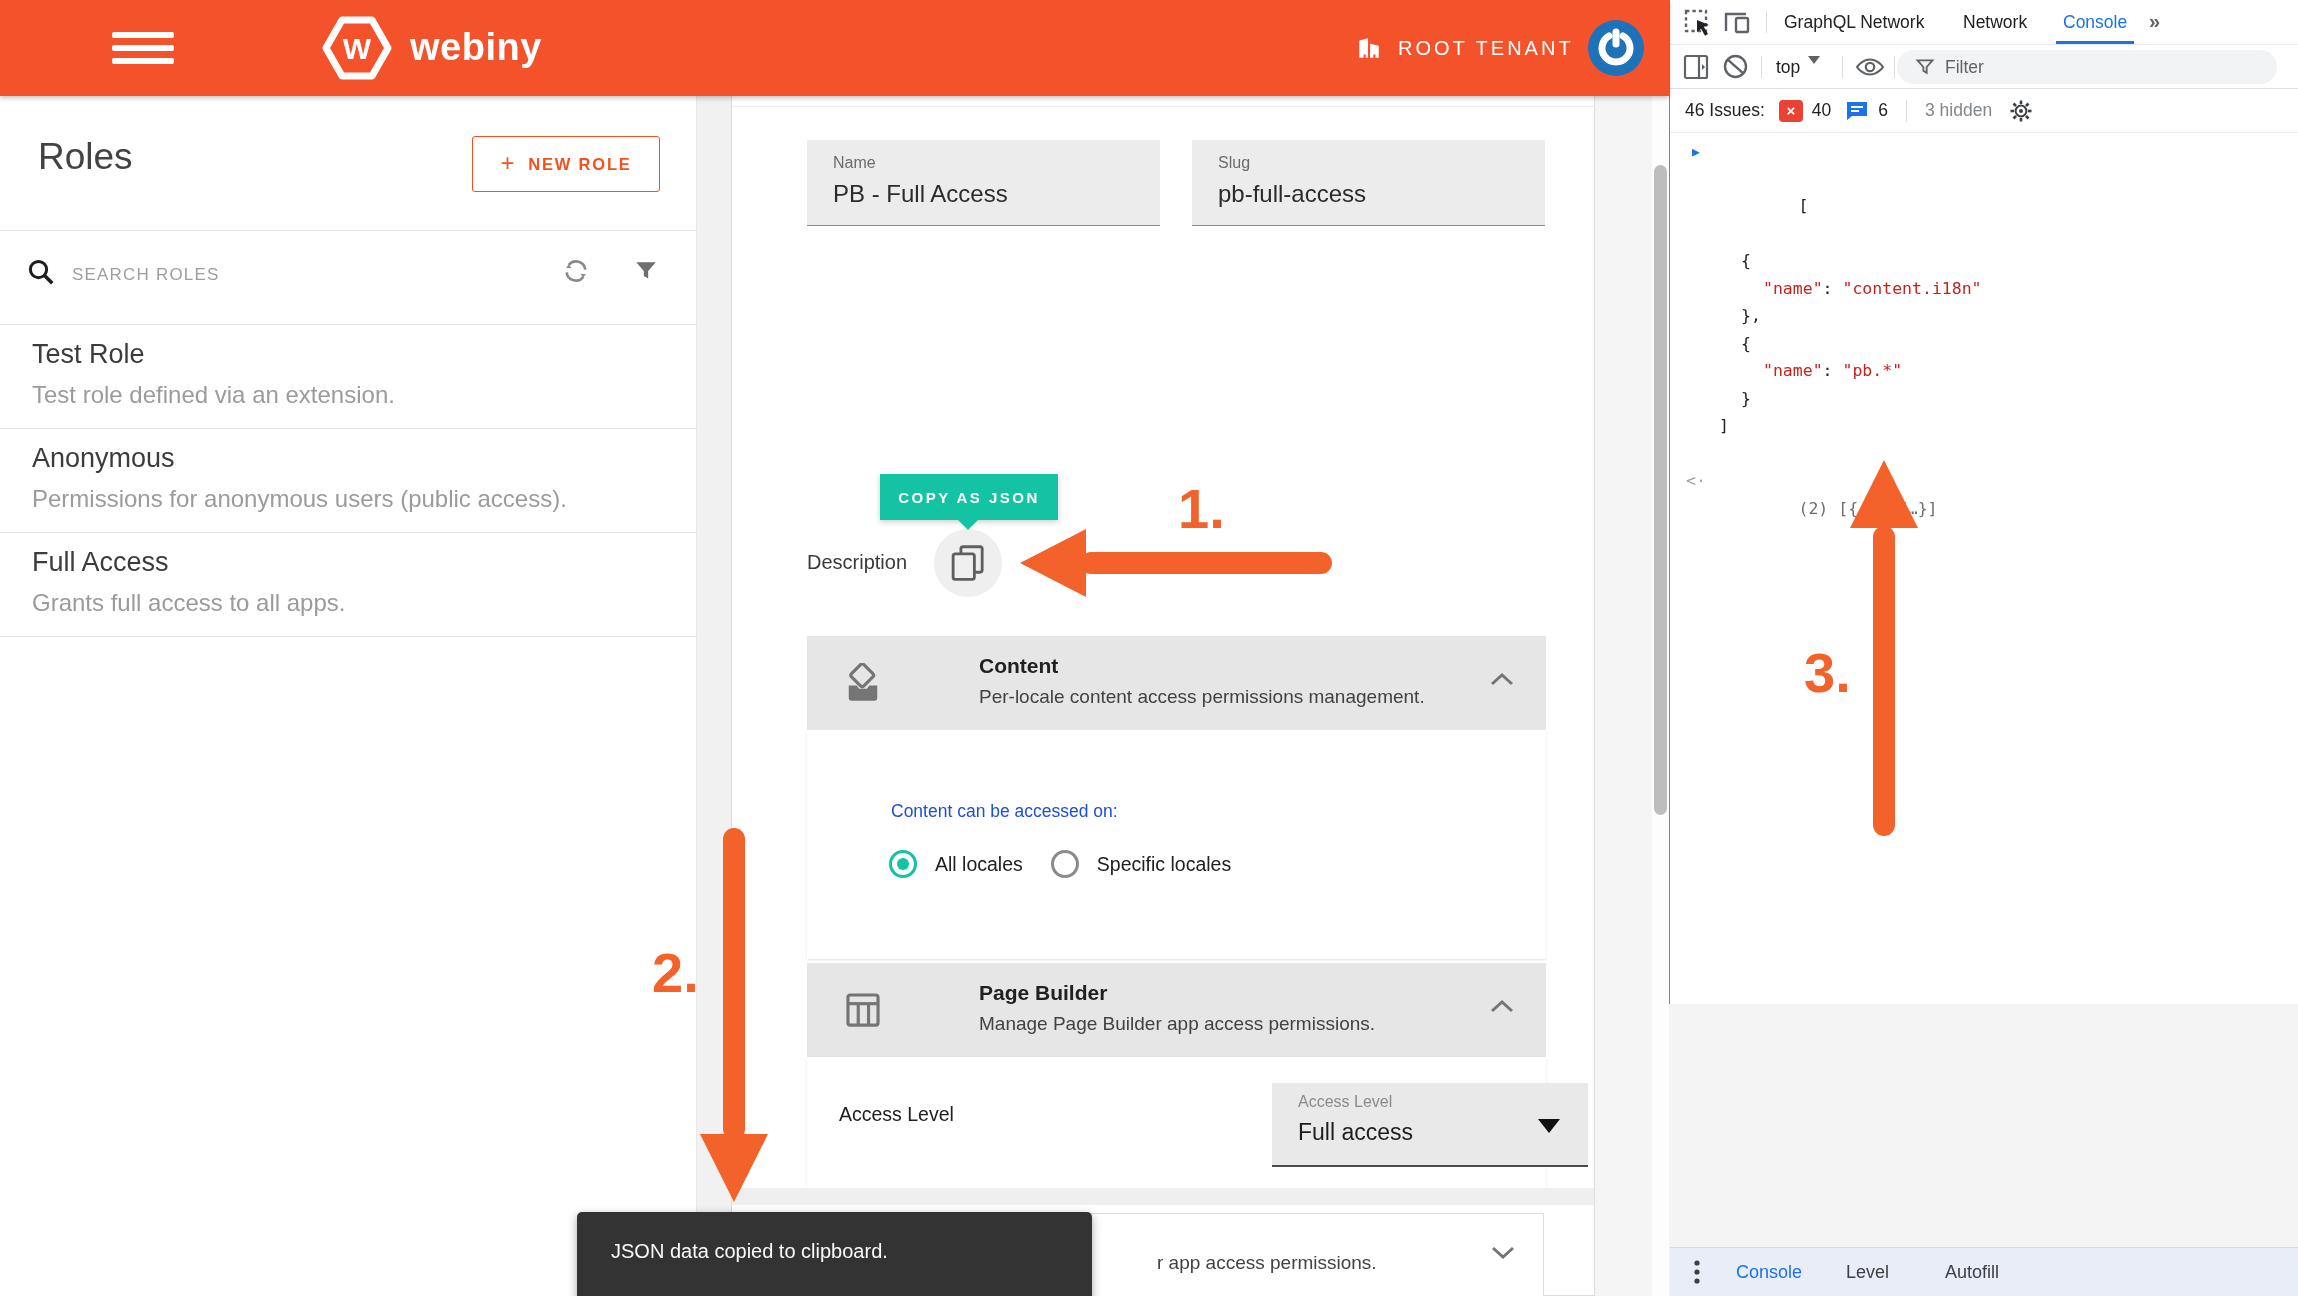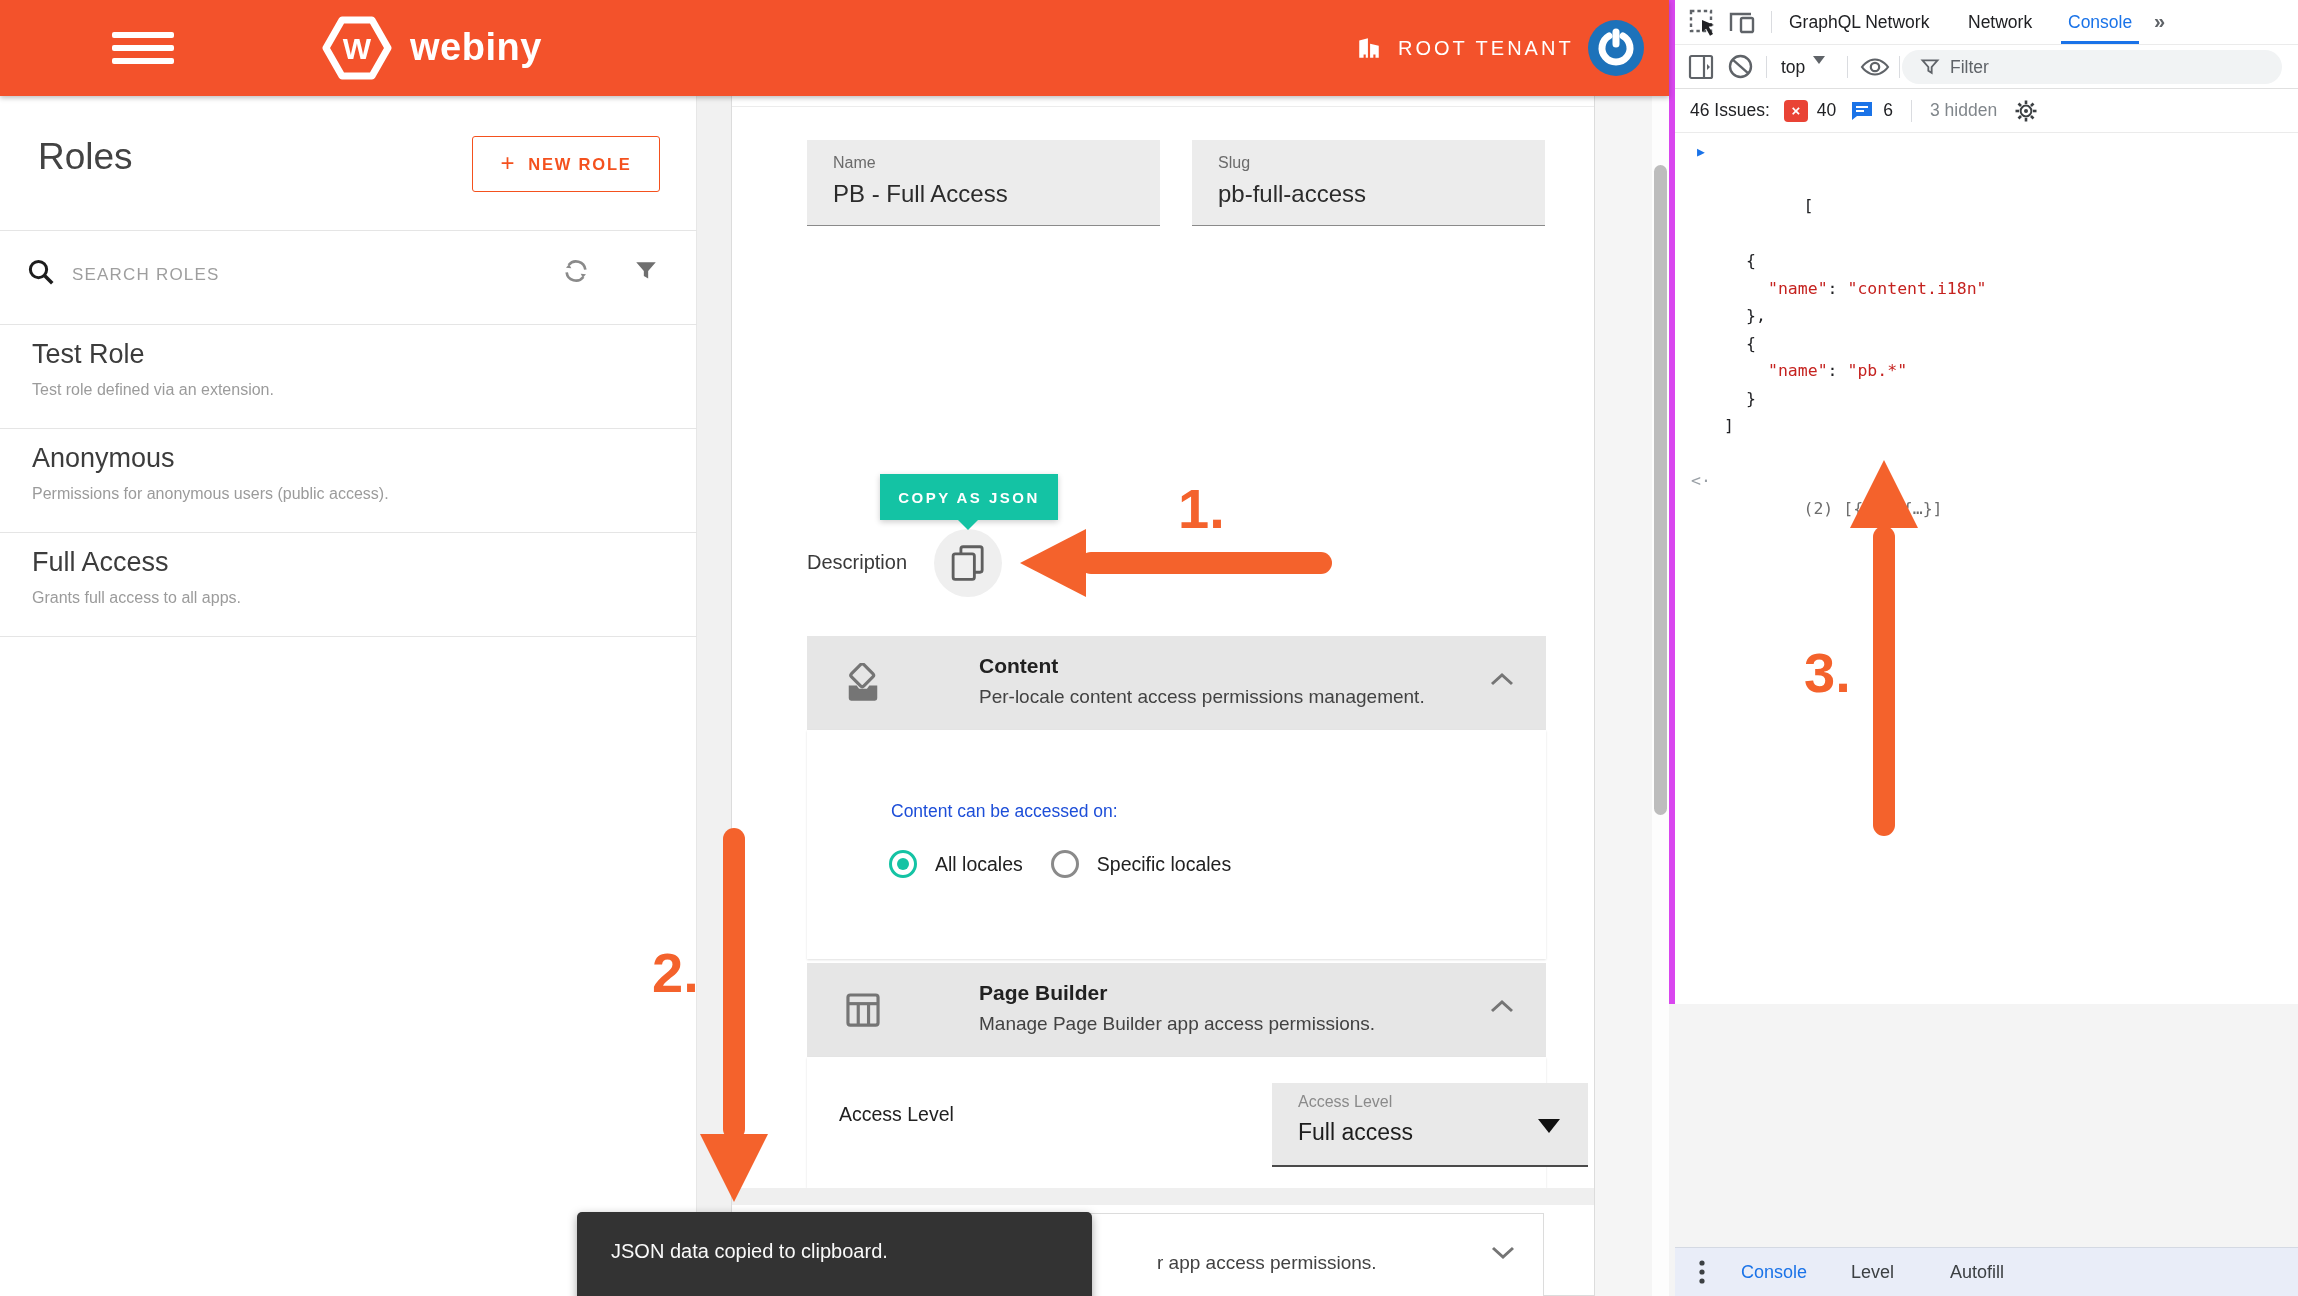--- a/index.html
+++ b/index.html
@@ -25,21 +25,21 @@
   .roles-title { left:38px; top:40px; font-size:37px; color:#434343; }
   .new-role { left:472px; top:40px; width:188px; height:56px; border:1px solid #F4511E; border-radius:3px;
               color:#F4511E; display:flex; align-items:center; justify-content:center; gap:12px;
               font-size:16.5px; font-weight:bold; letter-spacing:1.8px; background:#fff; cursor:pointer; }
   .new-role .plus { font-size:24px; font-weight:normal; margin-top:-2px; }
   .sb-div { left:0; height:1px; background:#e5e5e5; width:697px; }
   .search-row { left:0; top:135px; width:697px; height:93px; }
   .search-ph { left:72px; top:34px; font-size:17px; letter-spacing:1.2px; color:#9e9e9e; }
   .role-item { left:0; width:697px; height:103px; cursor:pointer; }
   .role-name { left:32px; top:14px; font-size:27px; color:#3c3c3c; font-weight:400; }
-  .role-desc { left:32px; top:56px; font-size:16px; color:#9b9b9b; }
+  .role-desc { left:32px; top:56px; font-size:24px; color:#9b9b9b; }
 
   
   .gutter { left:697px; top:96px; width:34px; height:1200px; background:#f1f1f1; }
   .rightgap { left:1595px; top:96px; width:57px; height:1200px; background:#f5f5f5; }
   .page-scroll { left:1652px; top:96px; width:17px; height:1200px; background:#fdfdfd; }
   .page-thumb { left:2px; top:69px; width:13px; height:650px; background:#bdbdbd; border-radius:7px; }
 
   
   .card { left:731px; top:96px; width:864px; height:1200px; background:#fff; border:1px solid #dcdcdc; border-top:none; }
   .card-topline { left:0; top:10px; width:862px; height:1px; background:#ececec; }
@@ -96,21 +96,21 @@
               box-shadow:0 3px 10px rgba(0,0,0,.35); z-index:60; display:flex; align-items:flex-start; }
   .snack-msg { margin:28px 0 0 34px; color:#fafafa; font-size:20px; }
 
   
   .anno { z-index:80; }
   .a-num { color:#F4622C; font-weight:bold; font-size:56px; }
   .arr-shaft { background:#F4622C; position:absolute; }
   .arr-head { width:0; height:0; position:absolute; }
 
   
-  .devtools { left:1669px; top:0; width:629px; height:1004px; background:#fff; border-left:6px solid #d946ef; }
+  .devtools { left:1669px; top:0; width:629px; height:1004px; background:#fff; border-left:1px solid #d946ef; }
   .dt-row { position:absolute; left:0; width:629px; background:#fff; }
   .dt-tabs { top:0; height:45px; border-bottom:1px solid #ebebeb; }
   .dt-tab { position:absolute; top:0; height:45px; display:flex; align-items:center; font-size:17.5px; color:#202124; cursor:pointer; }
   .dt-tab.active { color:#1a73e8; }
   .dt-underline { position:absolute; left:386px; top:41px; width:78px; height:3px; background:#1a73e8; }
   .dt-more { position:absolute; left:479px; top:10px; font-size:20px; color:#5f6368; font-weight:bold; cursor:pointer; letter-spacing:-2px;}
   .dt-toolbar { top:45px; height:44px; border-bottom:1px solid #e0e0e0; }
   .dt-sep { position:absolute; top:11px; width:1px; height:22px; background:#dadce0; }
   .dt-top { position:absolute; left:106px; top:11px; font-size:17.5px; color:#202124; cursor:pointer; }
   .dt-top:after { content:""; display:inline-block; margin-left:8px; vertical-align:3px;

